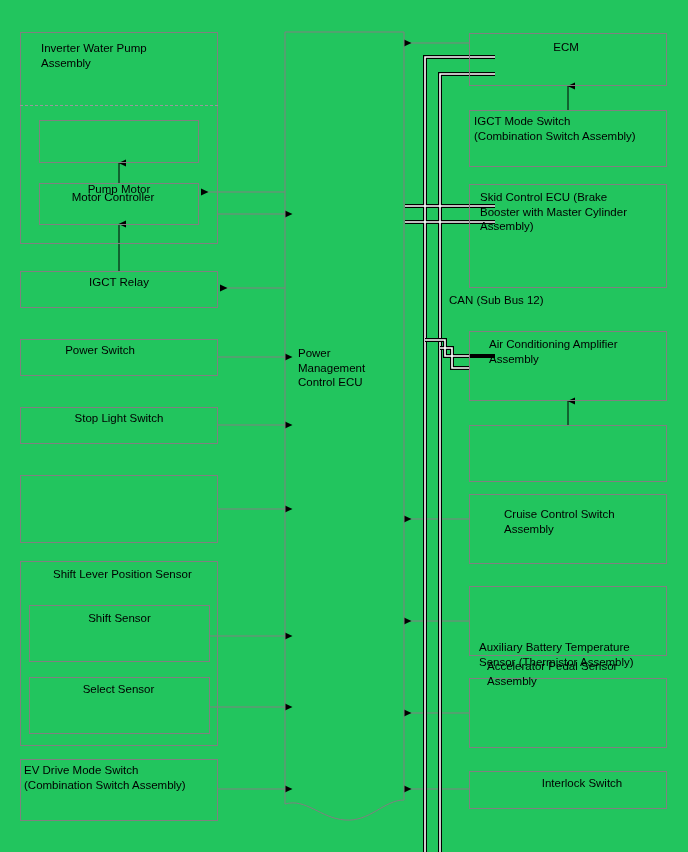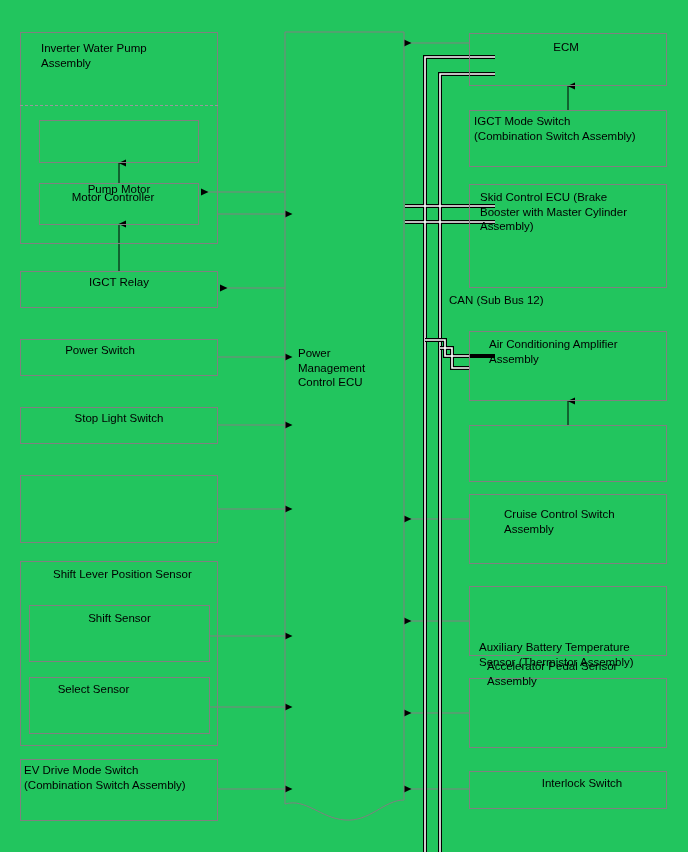--- a/index.html
+++ b/index.html
@@ -167,21 +167,21 @@
 
   <div class="node-box" style="left:20px; top:475px; width:198px; height:68px;"></div>
 
   <div class="node-box" style="left:20px; top:561px; width:198px; height:185px;"></div>
   <div class="node-label lbl-left" style="left:29px; top:567px; width:186px;margin-left:24px;">Shift Lever Position Sensor</div>
 
   <div class="node-box" style="left:29px; top:605px; width:181px; height:57px;"></div>
   <div class="node-label lbl-center" style="left:29px; top:611px; width:181px;">Shift Sensor</div>
 
   <div class="node-box" style="left:29px; top:677px; width:181px; height:57px;"></div>
-  <div class="node-label lbl-center" style="left:21px; top:682px; width:145px;">Select Sensor</div>
+  <div class="node-label lbl-center" style="left:46px; top:682px; width:145px;">Select Sensor</div>
 
   <div class="node-box" style="left:20px; top:759px; width:198px; height:62px;"></div>
   <div class="node-label lbl-left" style="left:24px; top:763px; width:194px;">EV Drive Mode Switch
 (Combination Switch Assembly)</div>
 
   <div class="node-label lbl-left" style="left:298px; top:346px; width:100px;">Power
 Management
 Control ECU</div>
 
   <div class="node-box" style="left:469px; top:33px; width:198px; height:53px;"></div>

